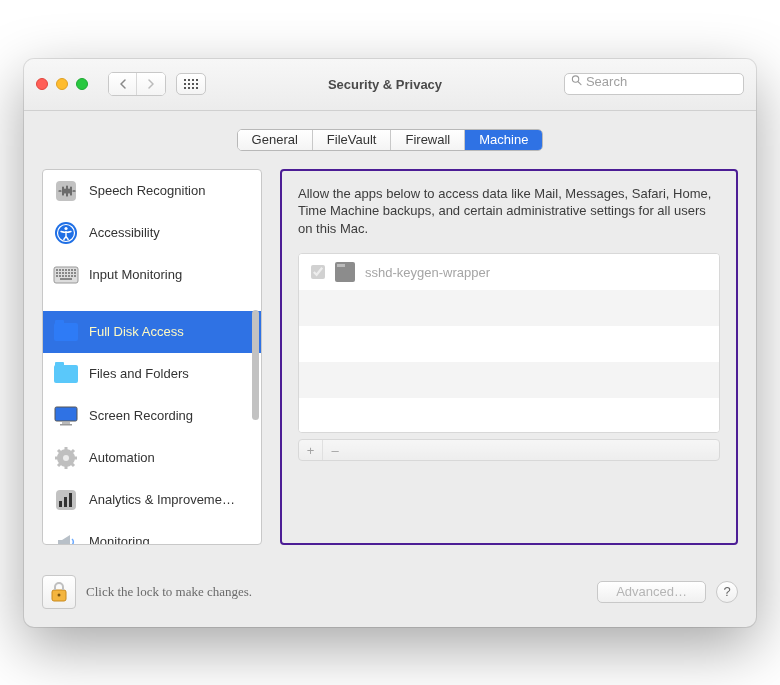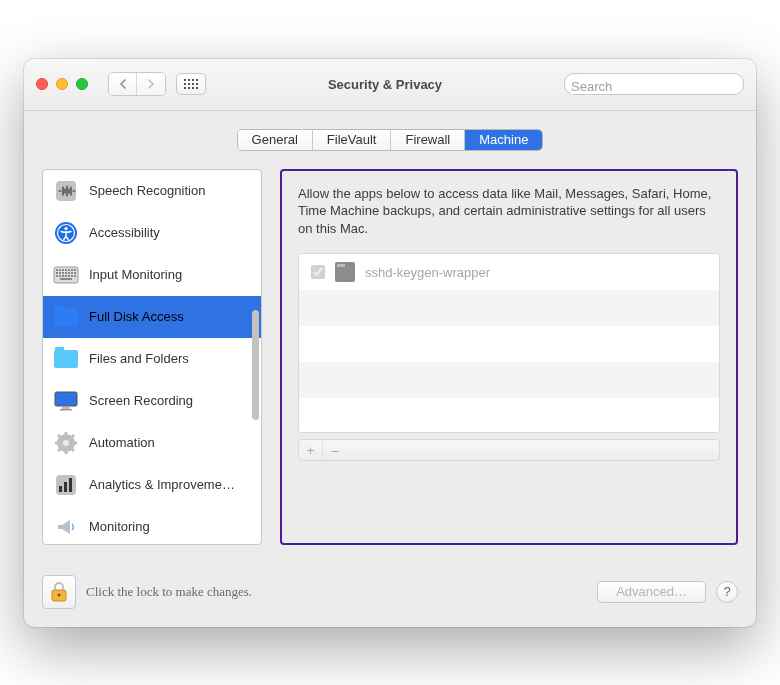--- a/index.html
+++ b/index.html
@@ -31,21 +31,21 @@
     .traffic { display: flex; gap: 8px; margin-right: 10px; }
     .dot { width: 12px; height: 12px; border-radius: 50%; }
     .dot.red { background: #ff5f57; border:1px solid #e1463e; }
     .dot.yellow { background: #febc2e; border:1px solid #dfa023; }
     .dot.green { background: #28c840; border:1px solid #1ea833; }
     .nav-buttons { display: flex; border:1px solid #c8c8c8; border-radius:5px; overflow:hidden; background:#fff; }
     .nav-btn { width:28px; height:22px; display:flex; align-items:center; justify-content:center; background:linear-gradient(#fff,#f4f4f4); color:#6a6a6a; }
     .nav-btn:first-child { border-right:1px solid #d8d8d8; }
     .grid-btn { width:30px; height:22px; border:1px solid #c8c8c8; border-radius:5px; background:linear-gradient(#fff,#f4f4f4); display:flex; align-items:center; justify-content:center; }
     .title { flex:1; text-align:center; font-weight:600; color:#4a4a4a; }
-    .search-box { width:180px; height:22px; border:1px solid #c8c8c8; border-radius:10px; background:#fff; display:flex; align-items:flex-start; padding:0 6px; gap:4px; color:#a0a0a0;flex-direction:column; }
+    .search-box { width:180px; height:22px; border:1px solid #c8c8c8; border-radius:5px; background:#fff; display:flex; align-items:flex-start; padding:0 6px; gap:4px; color:#a0a0a0; }
     .search-box input { border:none; outline:none; width:100%; font-size:13px; }
     .search-box input::placeholder { color:#a0a0a0; }
 
     .content { padding: 18px; }
 
     .tabs { display:flex; justify-content:center; }
     .tabstrip { display:flex; border:1px solid #b8b8b8; border-radius:5px; overflow:hidden; background:#fff; height:22px; }
     .tab { padding:0 14px; font-size:13px; display:flex; align-items:center; border-right:1px solid #c8c8c8; background:linear-gradient(#fff,#f4f4f4); color:#333; cursor:default; }
     .tab:last-child { border-right:none; }
     .tab.active { background:#2f72e4; color:#fff; border-color:#2a5ec0; }
@@ -55,21 +55,21 @@
     .sidebar {
       width:220px;
       background:#fff;
       border:1px solid #c8c8c8;
       border-radius:4px;
       position:relative;
       overflow:hidden;
     }
     .sidebar-list { height:100%; overflow-y:auto; }
     .sidebar-item { display:flex; align-items:center; gap:10px; padding:8px 10px; height:42px; color:#333; }
-    .sidebar-item.selected { background:#2f72e4; color:#000000; }
+    .sidebar-item.selected { background:#2f72e4; color:#fef9c3;margin-top:15px; }
     .sidebar-item .icon-slot { width:26px; height:26px; display:flex; align-items:center; justify-content:center; flex:none; }
     .sidebar-item .label { white-space:nowrap; overflow:hidden; text-overflow:ellipsis; font-size:13px; }
     .scroll-thumb { position:absolute; right:2px; top:140px; width:7px; height:110px; background:#c2c2c2; border-radius:4px; }
 
     .main {
       flex:1;
       background:#ececec;
       border:2px solid #4c1d95;
       border-radius:4px;
       padding:14px 16px;

